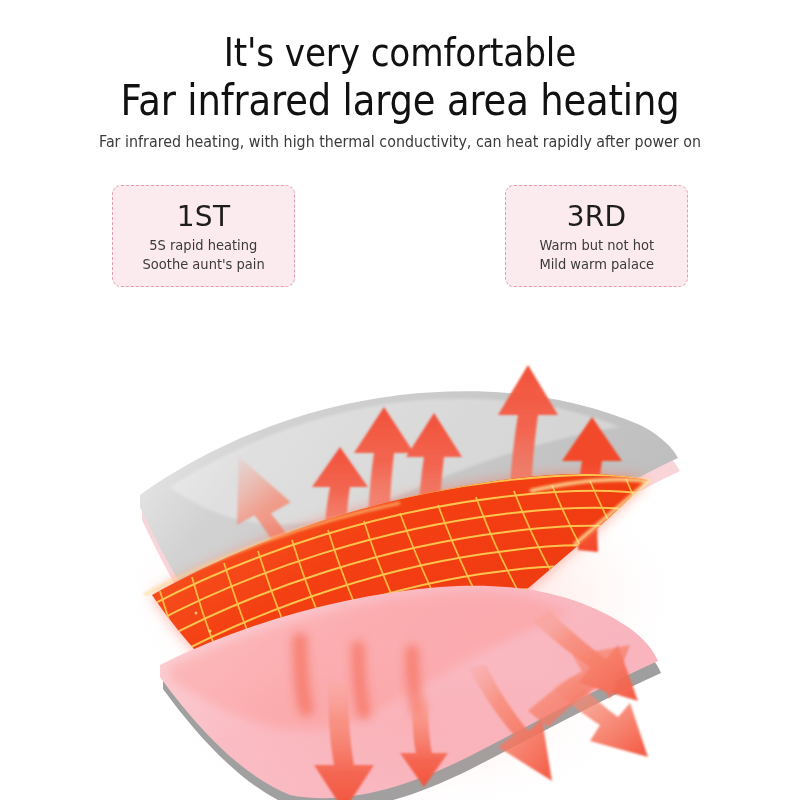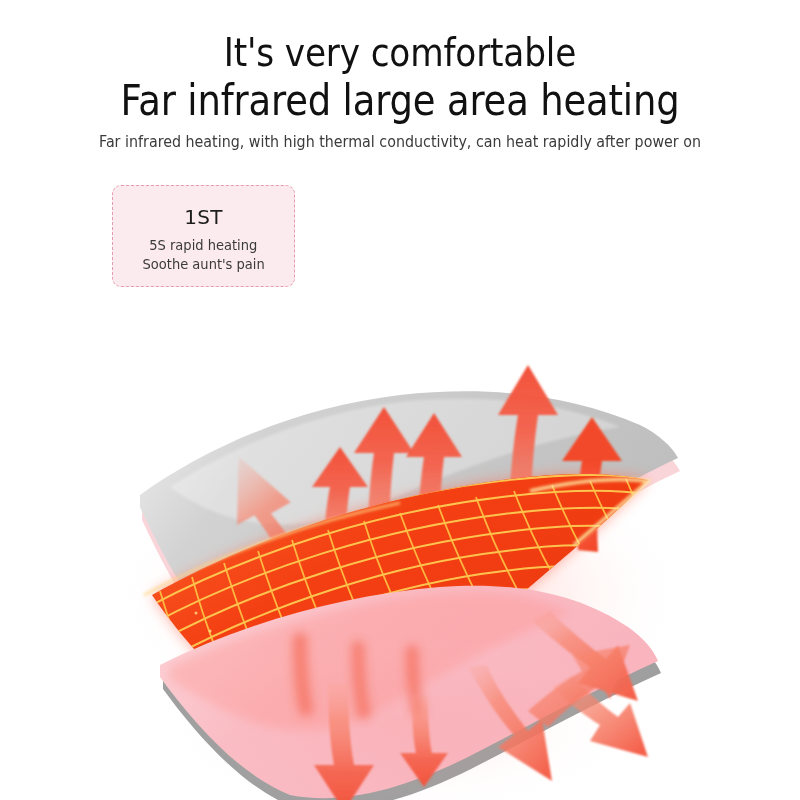--- a/index.html
+++ b/index.html
@@ -80,21 +80,21 @@
     border: 1.6px dashed #e79bb0;
     border-radius: 9px;
     display: flex;
     flex-direction: column;
     align-items: center;
     justify-content: center;
     padding-top: 2px;
   }
   .card-rank {
     font-family: "DejaVu Sans", "Liberation Sans", sans-serif;
-    font-size: 20px;
+    font-size: 28px;
     line-height: 32px;
     color: #1d1d1d;
     font-weight: 400;
     letter-spacing: 0.3px;
     margin-bottom: 3px;
   }
   .card-line {
     font-family: "DejaVu Sans", "Liberation Sans", sans-serif;
     font-size: 13.6px;
     line-height: 18.5px;
@@ -130,20 +130,25 @@
 
   <div class="cards-row">
 
     <div class="card">
       <div class="card-rank">1ST</div>
       <div class="card-line">5S rapid heating</div>
       <div class="card-line">Soothe aunt's pain</div>
     </div>
 
 
+    <div class="card">
+      <div class="card-rank">3RD</div>
+      <div class="card-line">Warm but not hot</div>
+      <div class="card-line">Mild warm palace</div>
+    </div>
 
   </div>
 
   <div class="illustration">
     <svg viewBox="0 0 600 505" xmlns="http://www.w3.org/2000/svg">
       <defs>
 
         <linearGradient id="grayGrad" x1="0" y1="0" x2="1" y2="0.4">
           <stop offset="0%" stop-color="#efefef"></stop>
           <stop offset="25%" stop-color="#d2d2d2"></stop>

